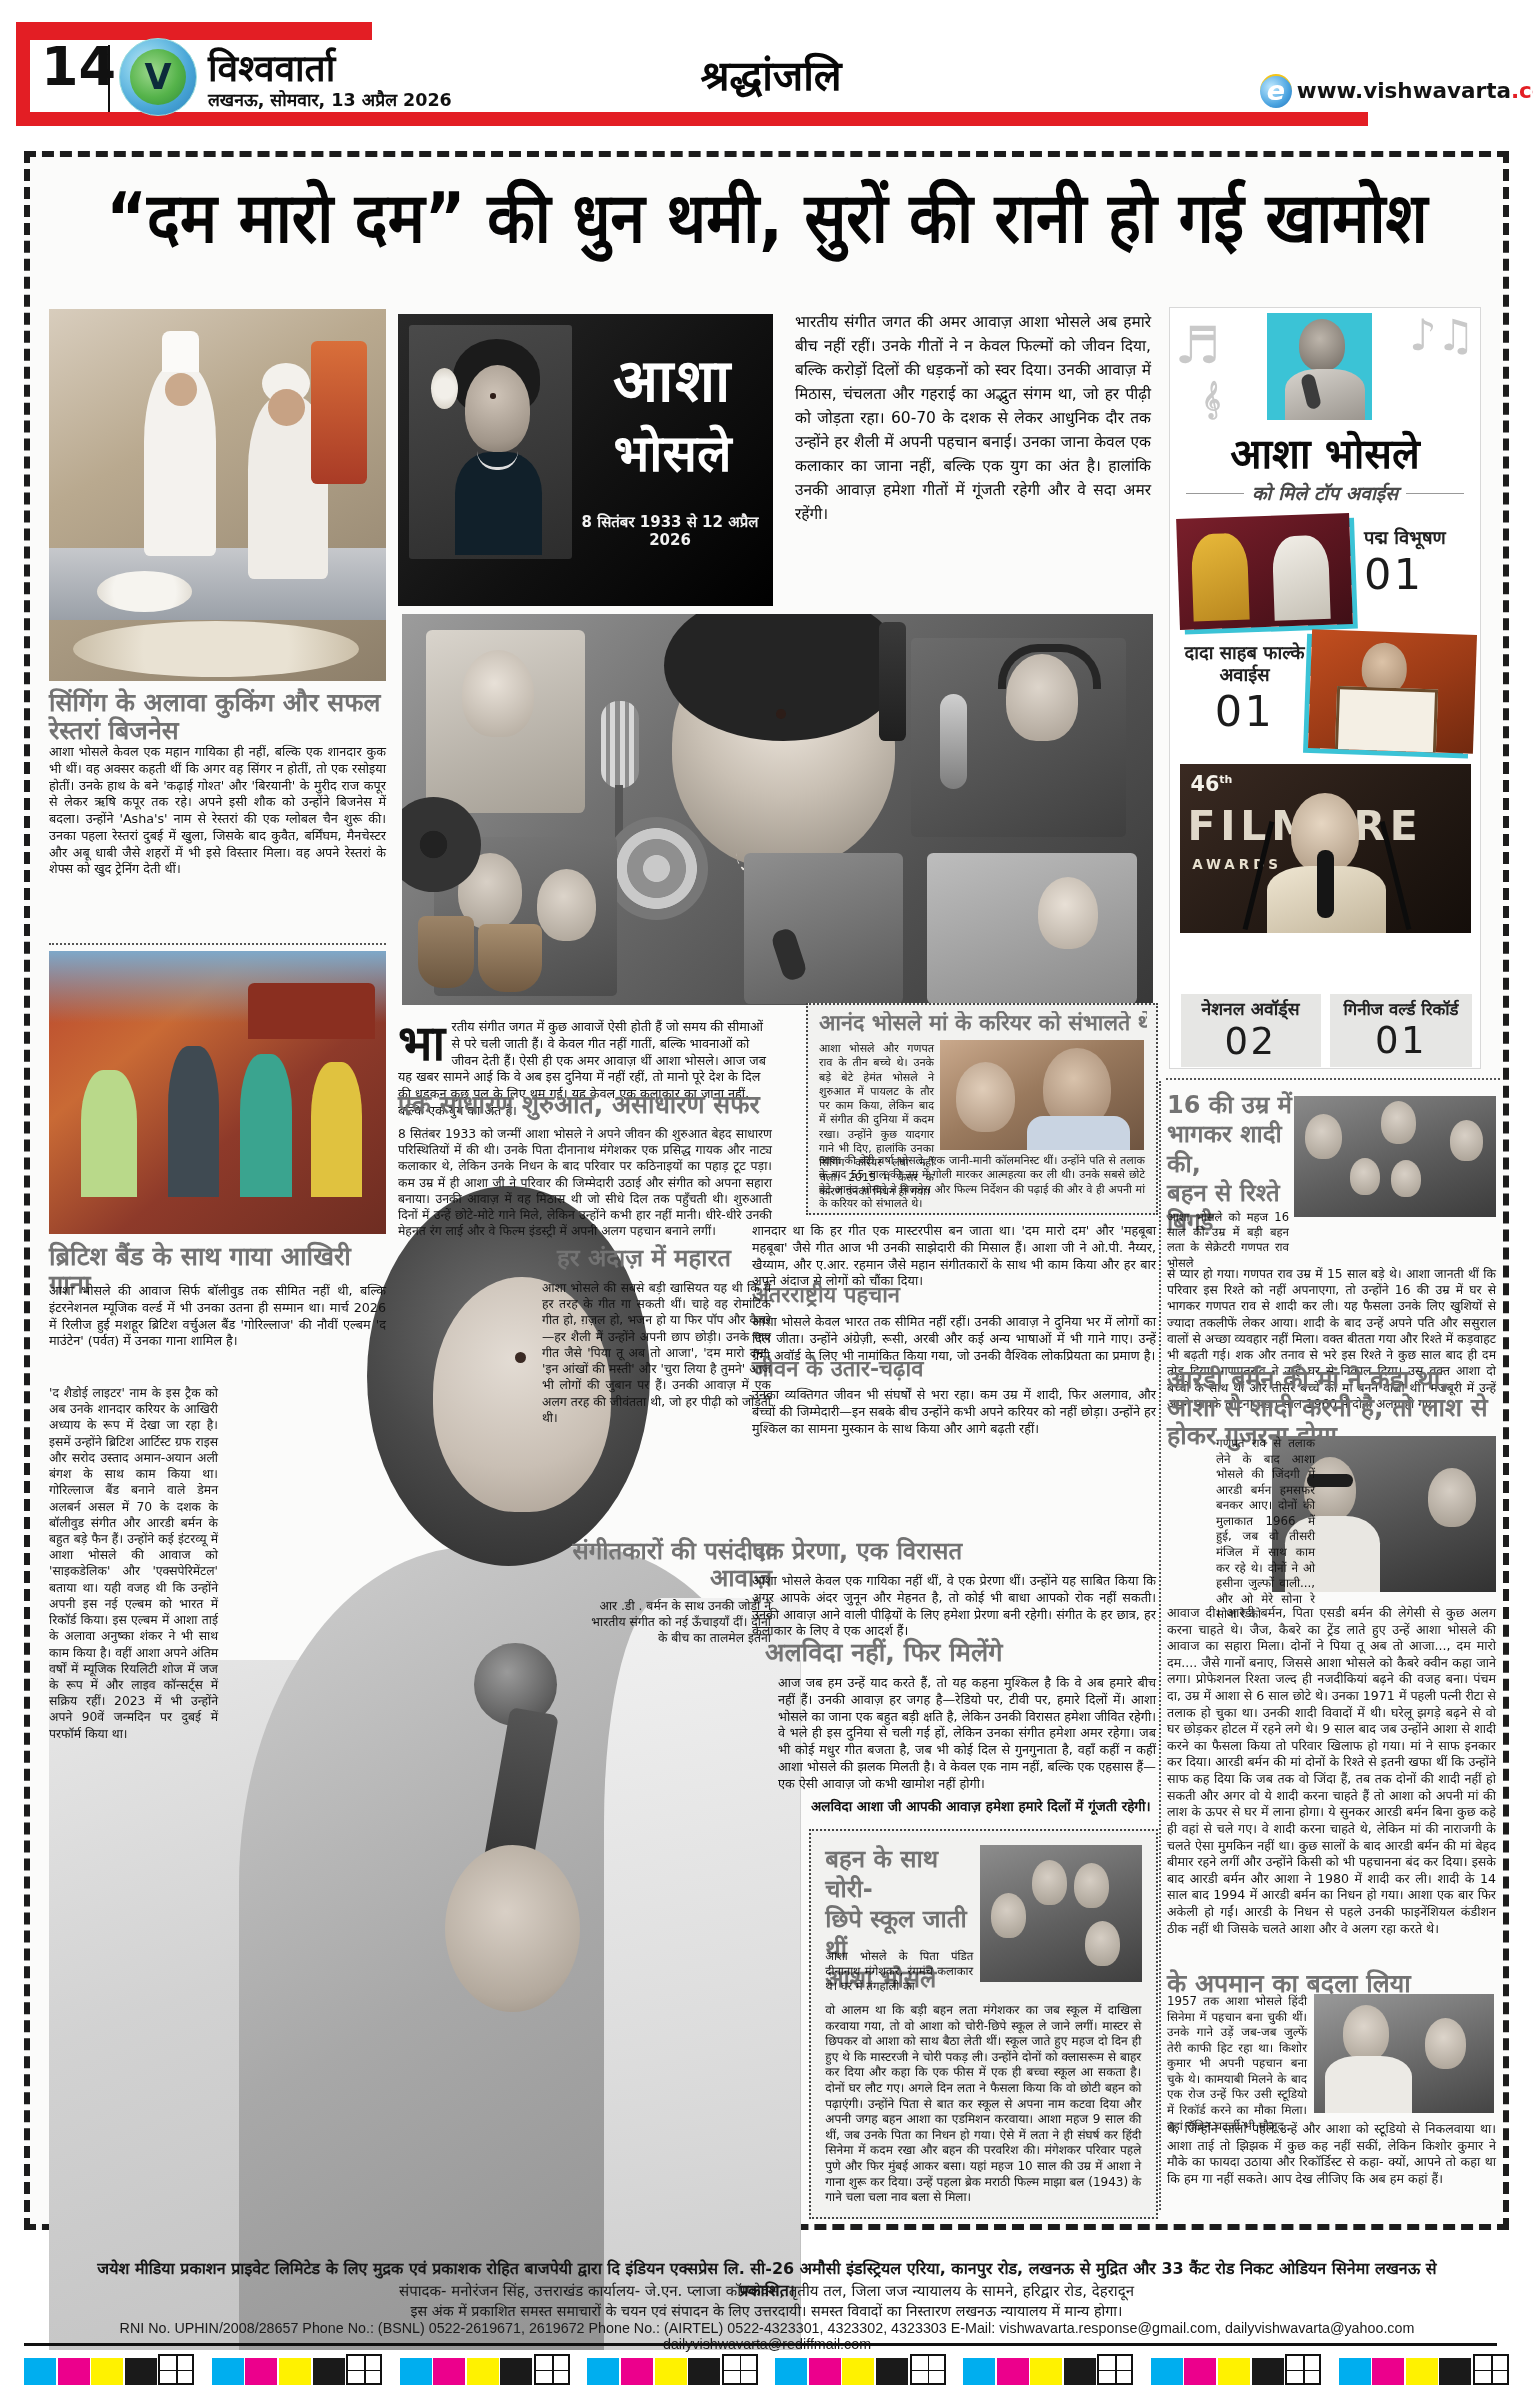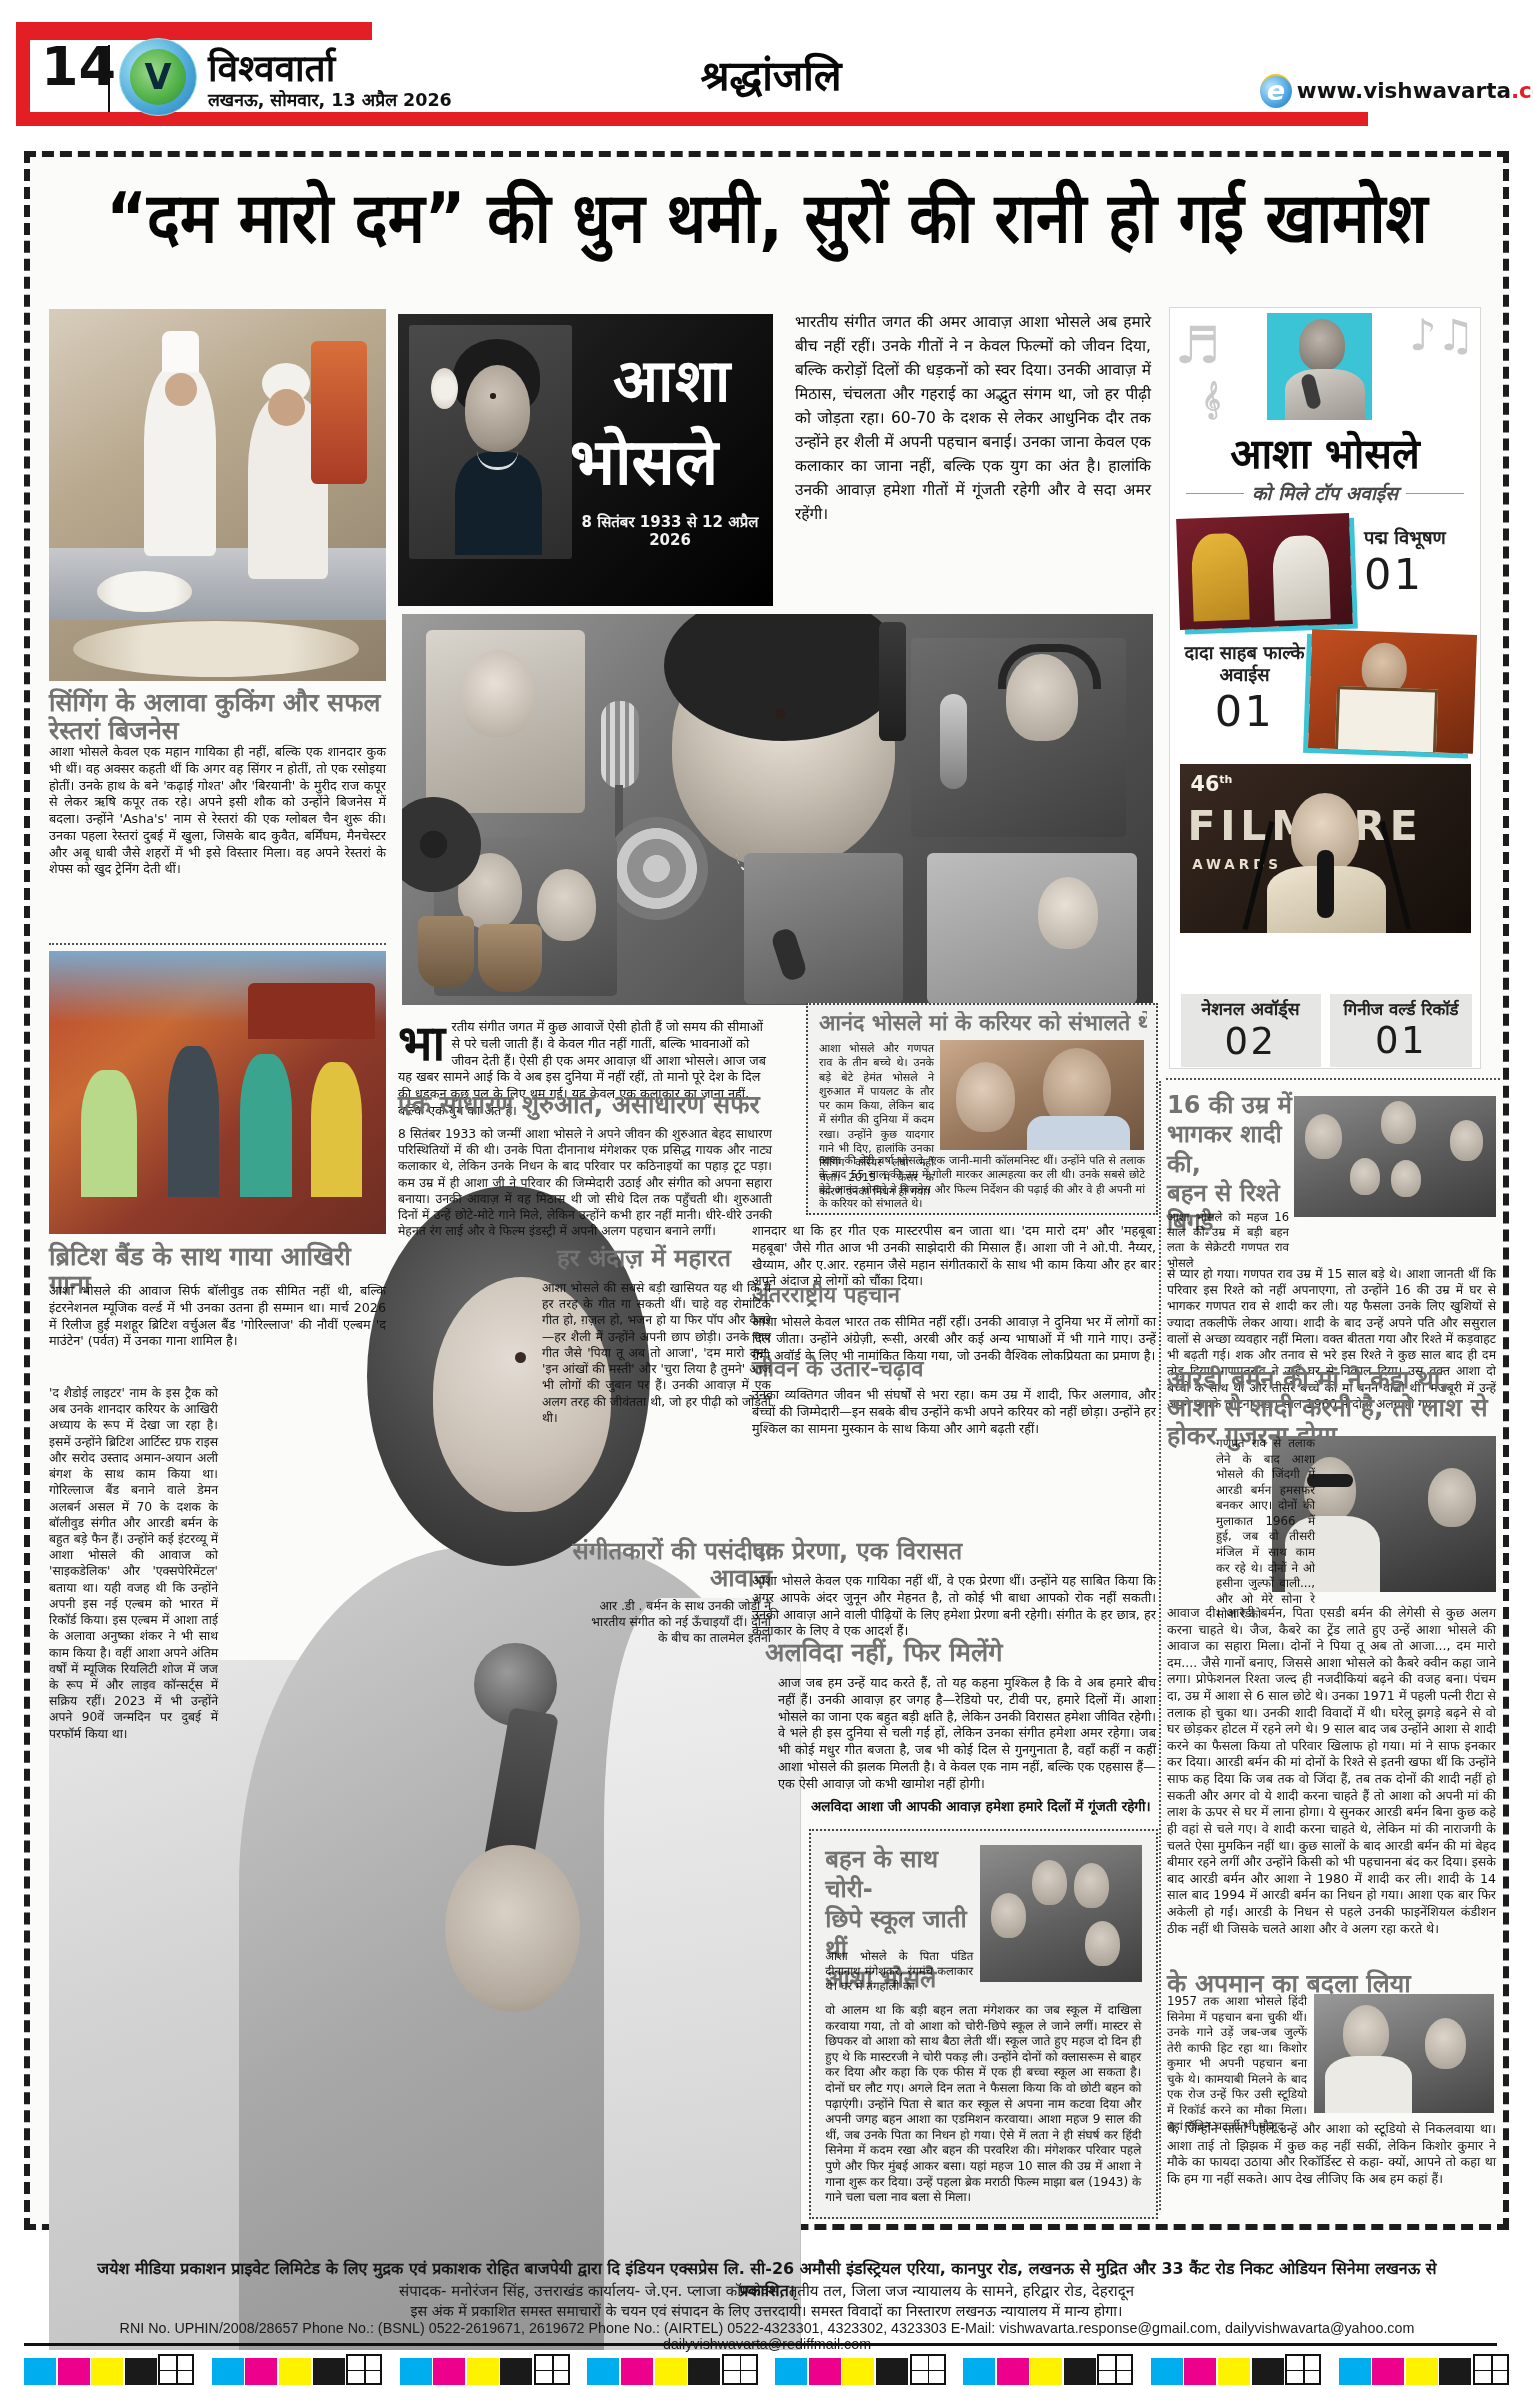--- a/index.html
+++ b/index.html
@@ -103,21 +103,21 @@
 <div class="ph" style="left:398px;top:314px;width:375px;height:292px;background:linear-gradient(135deg,#2a2a2a 0%,#111 55%,#000 100%);">
   <div style="position:absolute;left:11px;top:11px;width:163px;height:234px;background:linear-gradient(160deg,#4a4a4a 0%,#2d2d2d 100%);border-radius:3.2px;">
     <div style="position:absolute;left:44px;top:14.3px;width:87px;height:76px;border-radius:50% 50% 40% 40%;background:#1b1b1b;"></div>
     <div style="position:absolute;left:56px;top:40px;width:65px;height:87px;border-radius:50% 50% 44% 44%;background:radial-gradient(circle at 45% 35%,#cfc4b8 0%,#a1968a 70%,#7d7368 100%);"></div>
     <div style="position:absolute;left:81px;top:68px;width:5.6px;height:5.6px;border-radius:50%;background:#2d1d18;"></div>
     <div style="position:absolute;left:22px;top:43px;width:27px;height:41px;border-radius:50%;background:radial-gradient(circle,#f2efe9 40%,#cfc9bd 100%);"></div>
     <div style="position:absolute;left:46px;top:127px;width:87px;height:103px;border-radius:40% 40% 0 0;background:#11202a;"></div>
     <div style="position:absolute;left:68px;top:126px;width:41px;height:16px;border-radius:0 0 32px 32px;border-bottom:3.2px solid #ddd;"></div>
   </div>
   <div class="bold" style="position:absolute;left:184px;top:24px;width:181px;text-align:center;font-size:59px;color:#fff;letter-spacing:1.6px;">आशा</div>
-  <div class="bold" style="position:absolute;left:172px;top:102px;width:181px;text-align:left;font-size:64px;color:#fff;">भोसले</div>
+  <div class="bold" style="position:absolute;left:184px;top:102px;width:181px;text-align:center;font-size:51px;color:#fff;">भोसले</div>
   <div class="bold" style="position:absolute;left:175px;top:197px;width:194px;text-align:center;font-size:15px;color:#f2f2f2;">8 सितंबर 1933 से 12 अप्रैल 2026</div>
 </div>
 
 <div class="abs" style="left:795px;top:310px;width:356px;height:267px;font-size:15.5px;line-height:1.55;text-align:justify;color:#0d0d0d;">भारतीय संगीत जगत की अमर आवाज़ आशा भोसले  अब हमारे बीच नहीं रहीं। उनके गीतों ने न केवल फिल्मों को जीवन दिया, बल्कि करोड़ों दिलों की धड़कनों को स्वर दिया। उनकी आवाज़ में मिठास, चंचलता और गहराई का अद्भुत संगम था, जो हर पीढ़ी को जोड़ता रहा। 60-70 के दशक से लेकर आधुनिक दौर तक उन्होंने हर शैली में अपनी पहचान बनाई। उनका जाना केवल एक कलाकार का जाना नहीं, बल्कि एक युग का अंत है। हालांकि उनकी आवाज़ हमेशा गीतों में गूंजती रहेगी और वे सदा अमर रहेंगी।</div>
 
 <div class="ph" style="left:402px;top:614px;width:751px;height:391px;background:linear-gradient(135deg,#9c9c9c 0%,#707070 35%,#4f4f4f 70%,#383838 100%);">
   <div style="position:absolute;left:270px;top:16px;width:223px;height:239px;border-radius:48%;background:radial-gradient(circle at 50% 32%,#efe8df 0%,#c9c0b4 45%,#8f877c 100%);"></div>
   <div style="position:absolute;left:262px;top:-24px;width:239px;height:151px;border-radius:50%;background:#242424;"></div>
   <div style="position:absolute;left:374px;top:95px;width:9.5px;height:9.5px;border-radius:50%;background:#2c1d18;"></div>
   <div style="position:absolute;left:334px;top:239px;width:111px;height:20.7px;border-radius:0 0 40px 40px;border-bottom:4.8px dotted #e8e4de;"></div>

